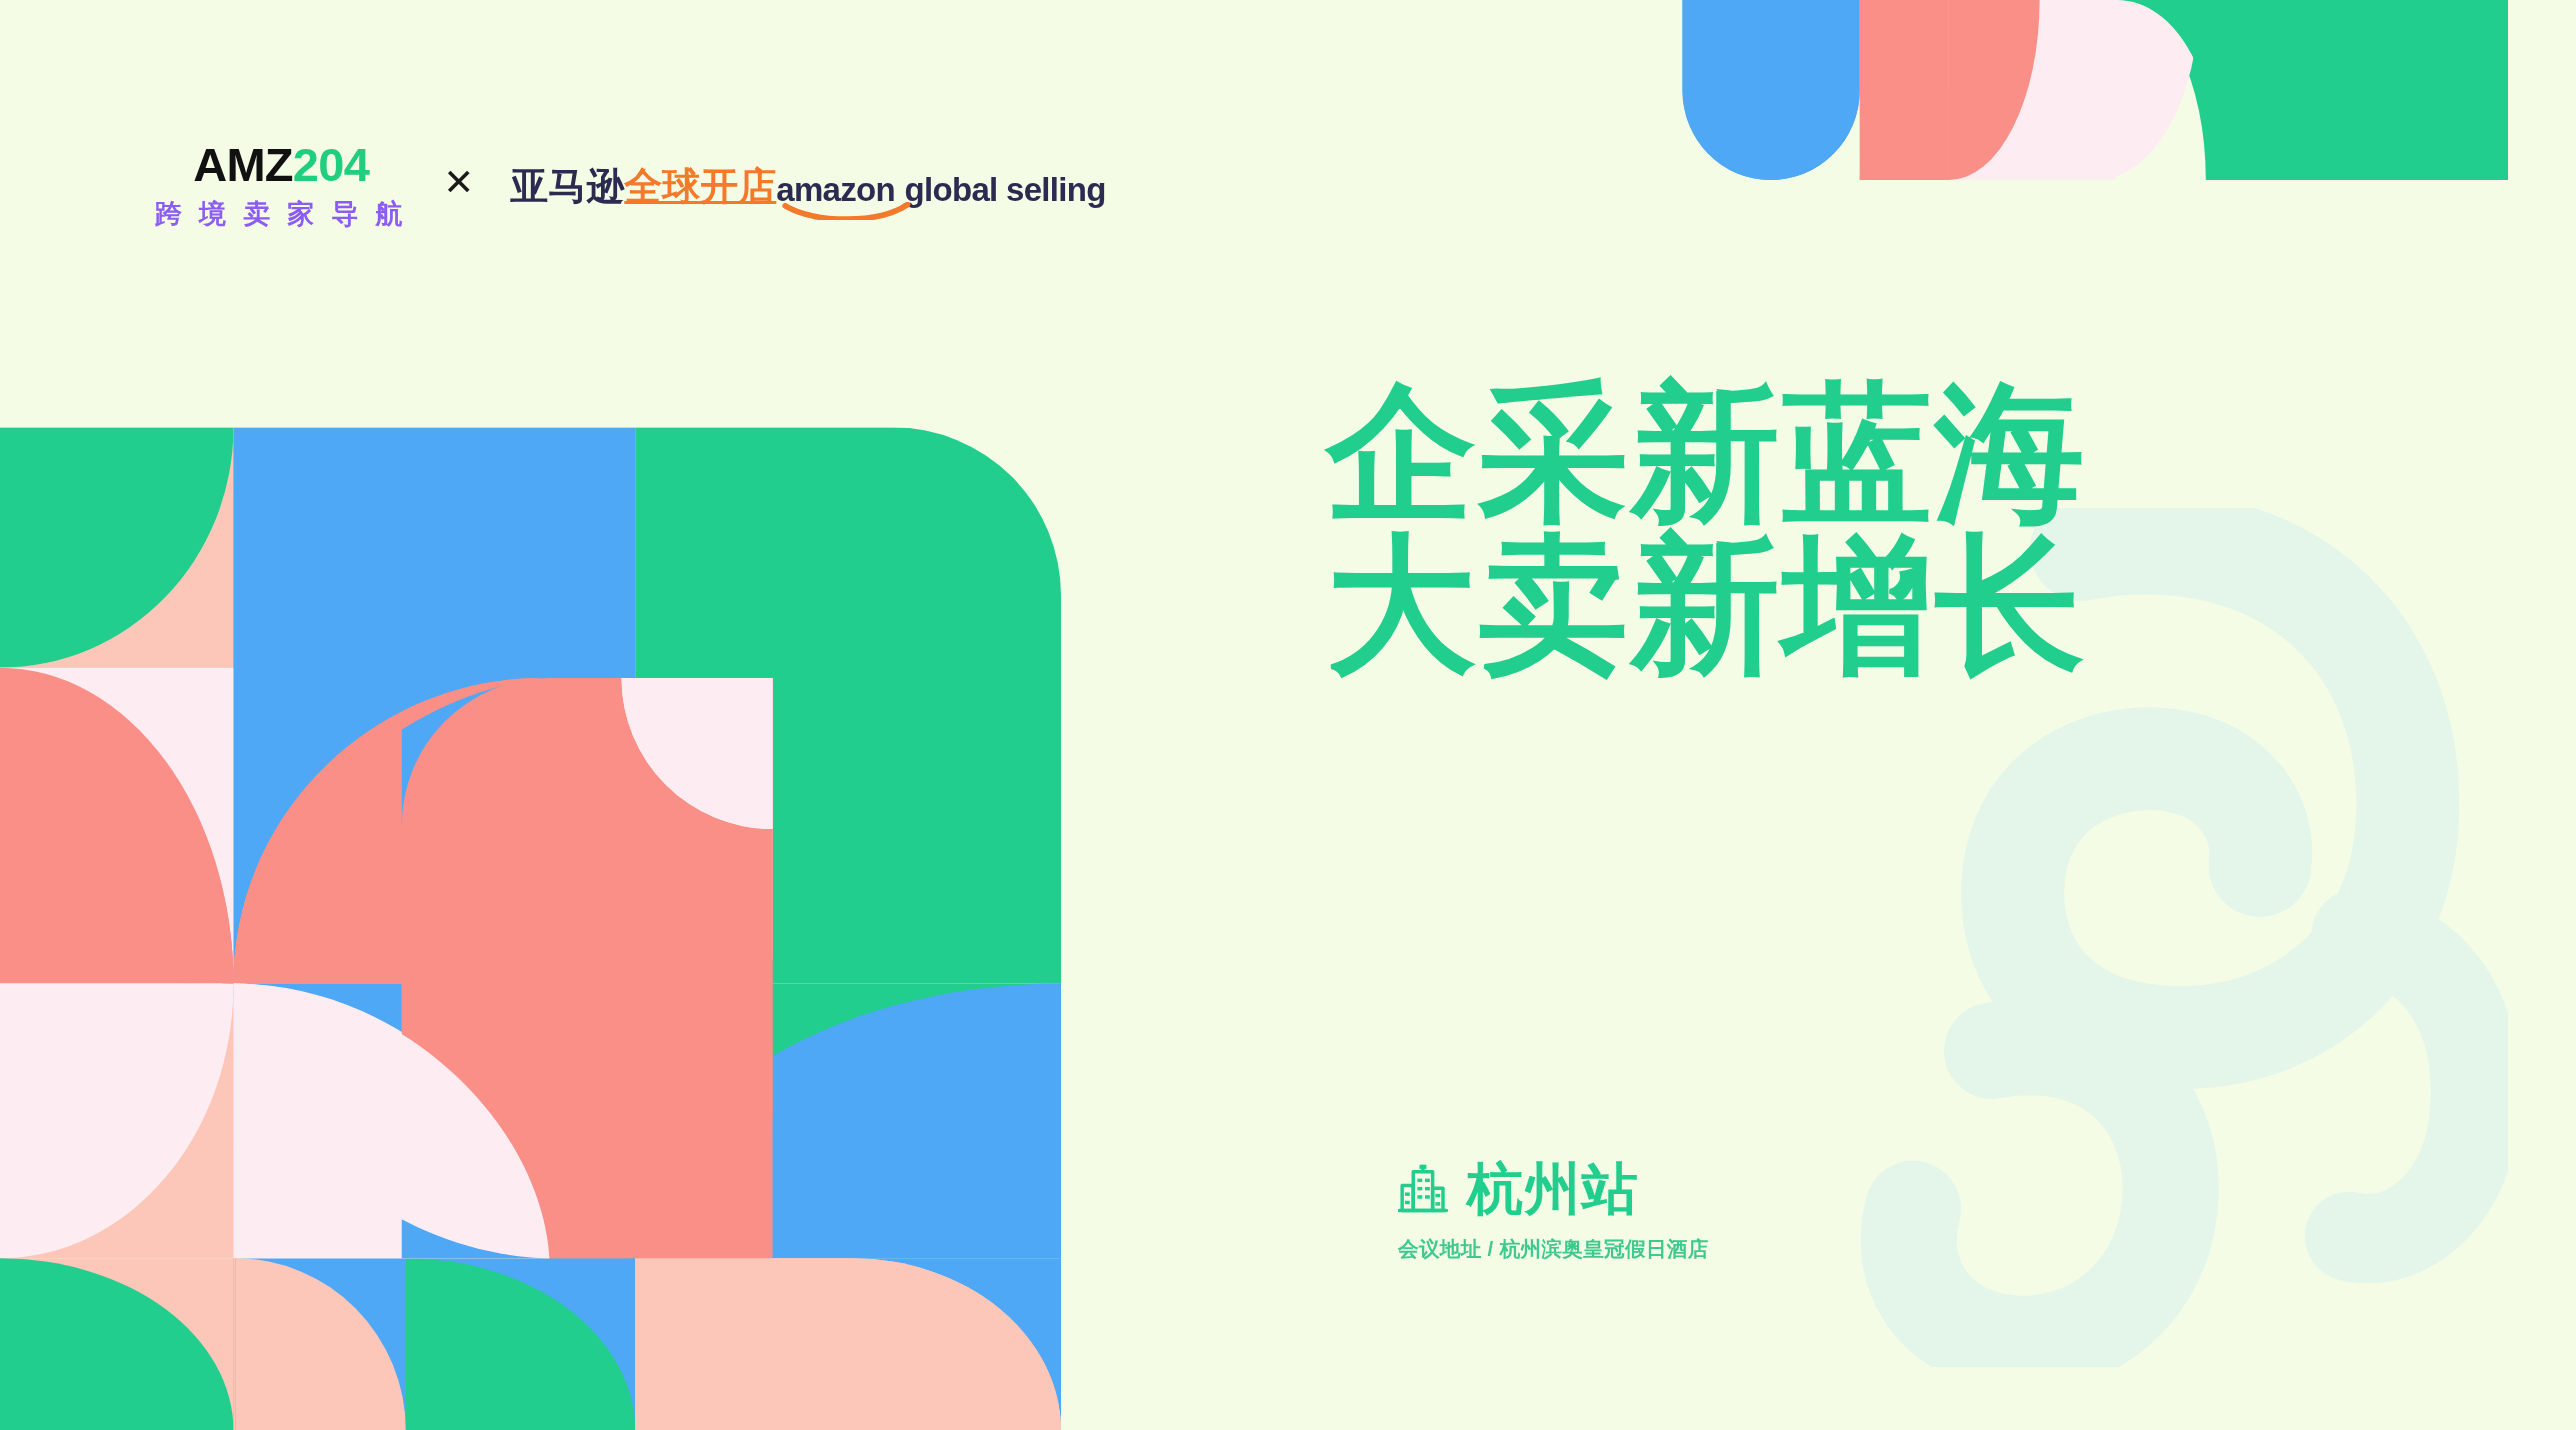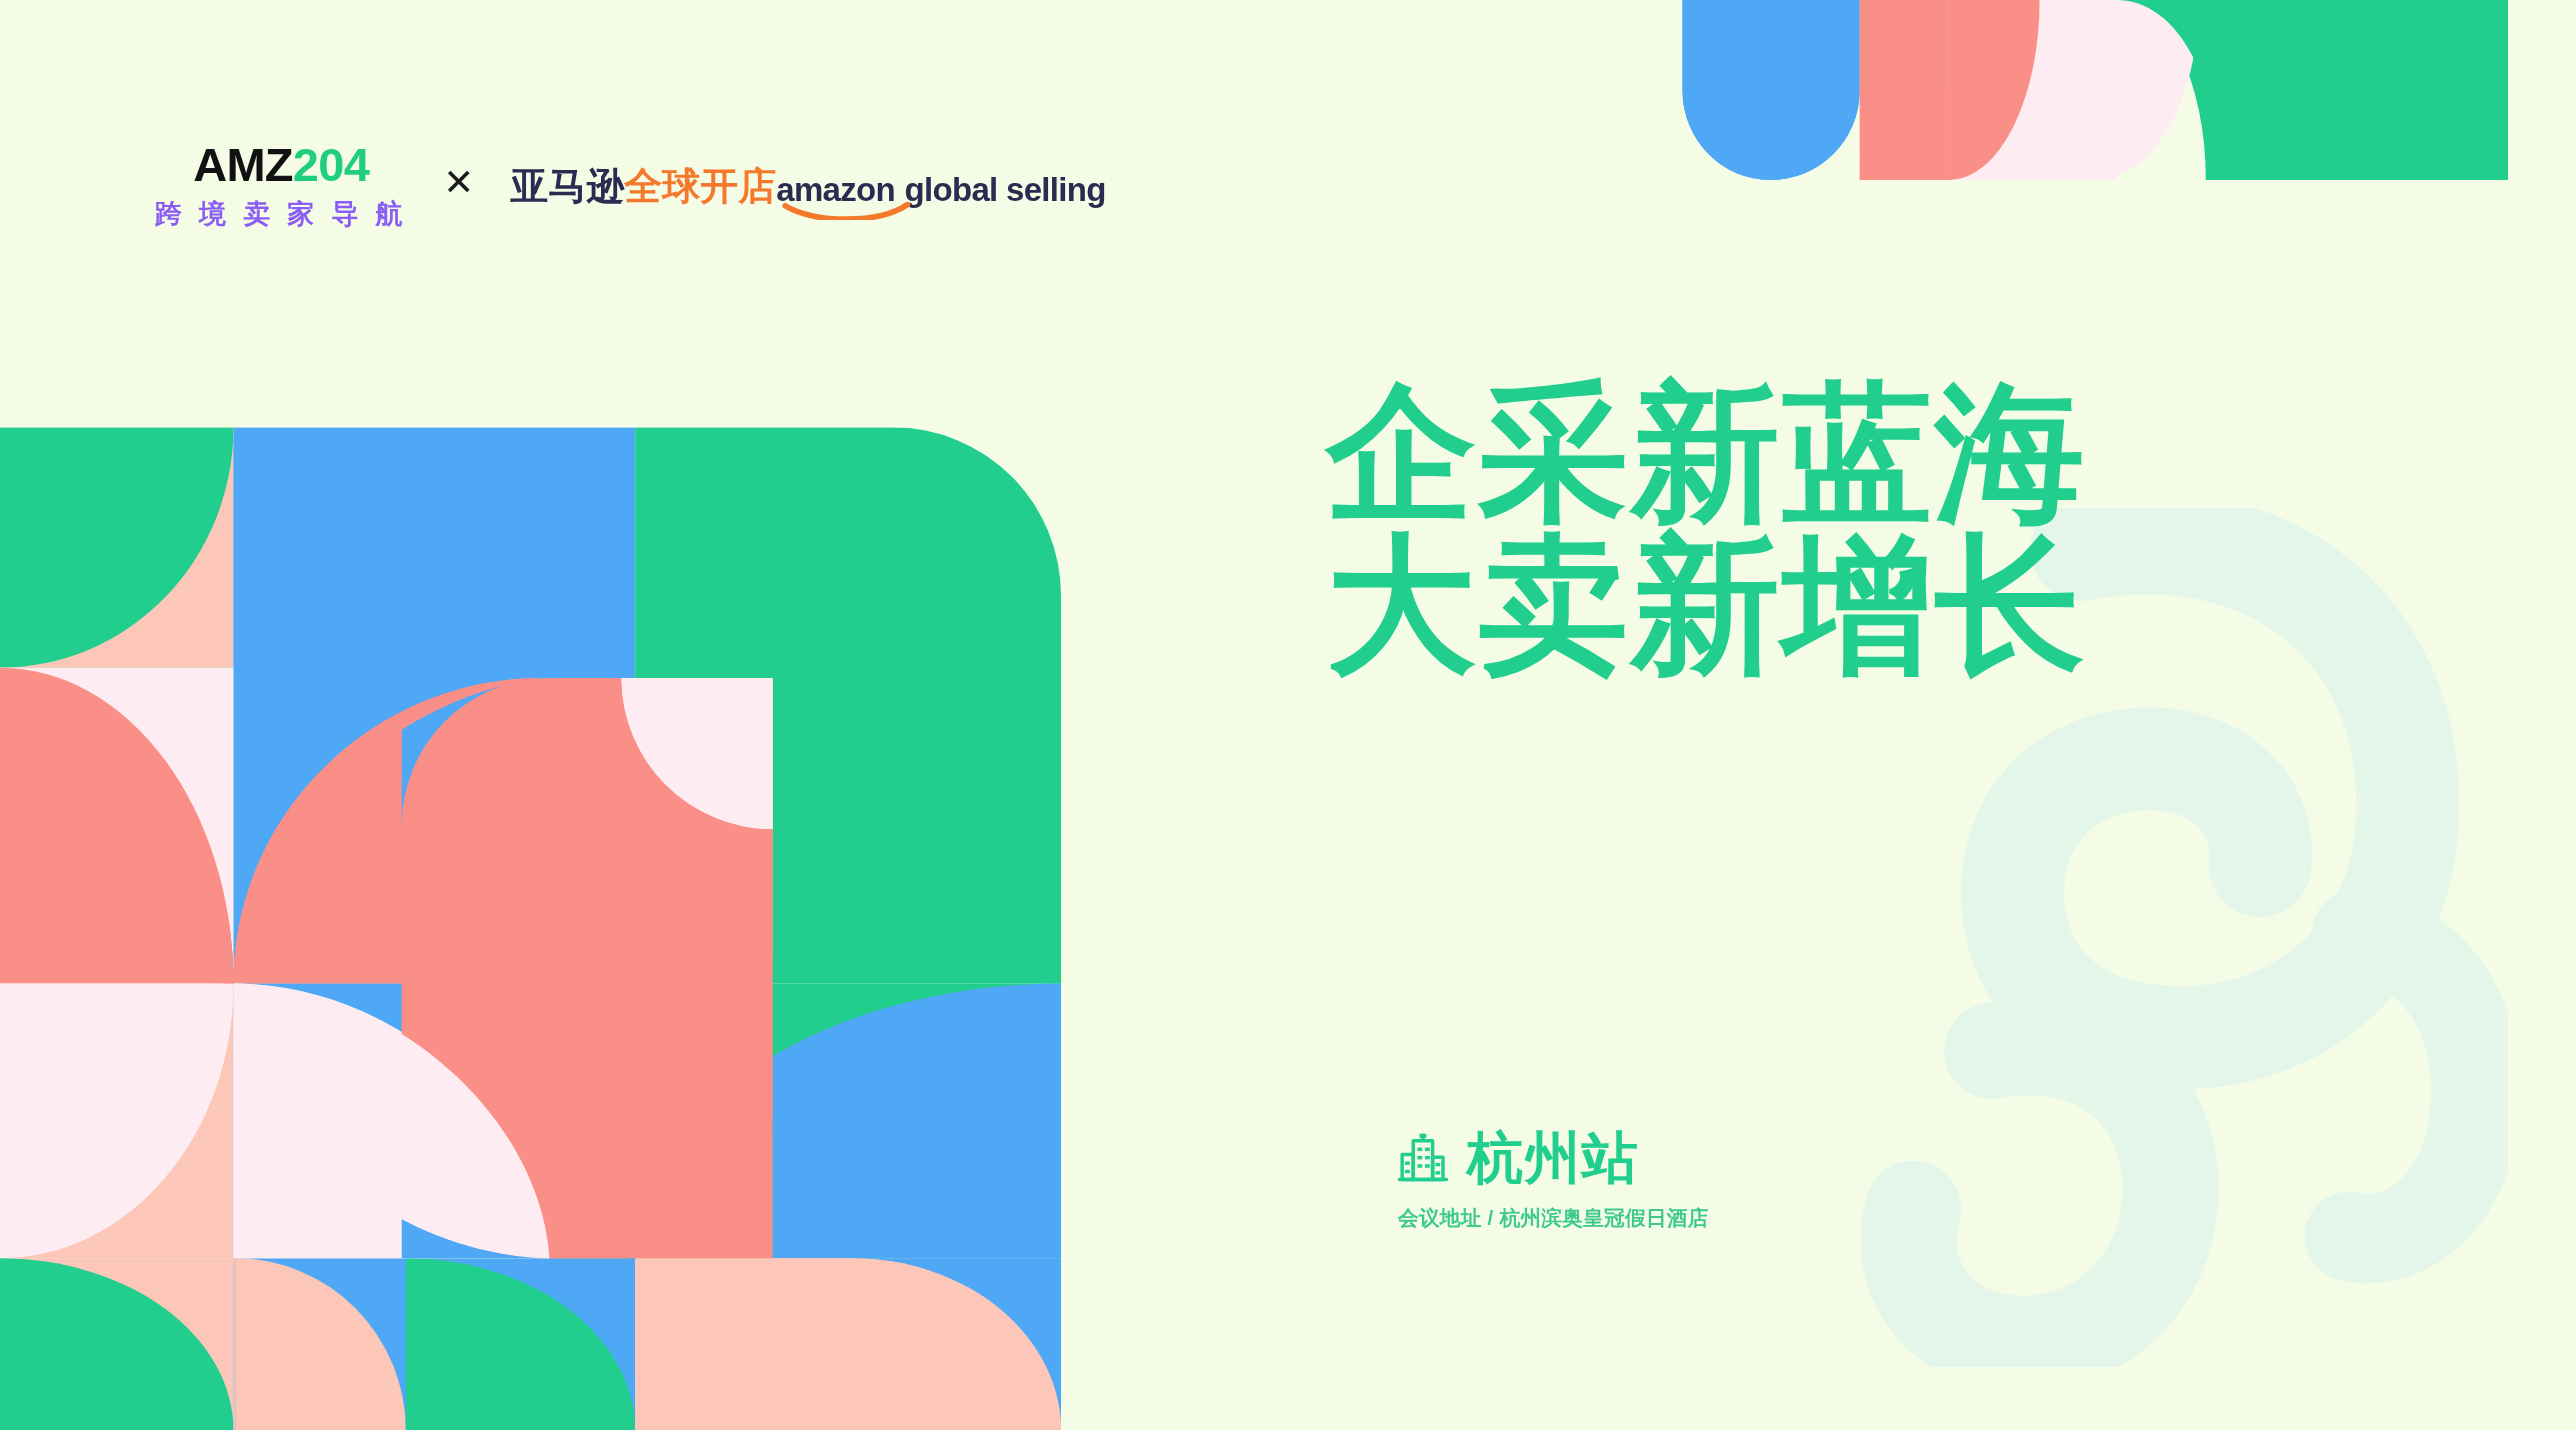--- a/index.html
+++ b/index.html
@@ -21,39 +21,39 @@
   .logobar{position:absolute;left:155px;top:141px;display:flex;align-items:center;gap:36px;}
   .amz-wrap{display:flex;flex-direction:column;align-items:center;}
   .amz-word{font-size:47px;font-weight:800;letter-spacing:-0.7px;line-height:1;display:flex;}
   .amz-black{color:#111111;}
   .amz-green{color:#21ce7e;}
   .amz-sub{font-size:27px;font-weight:700;color:#8b5cf6;letter-spacing:4.8px;margin-top:8.2px;}
   .xmark{font-size:37px;color:#1a1a1a;font-weight:300;line-height:1;transform:translateY(-4.1px);}
   .ags-wrap{display:flex;flex-direction:row;align-items:flex-start;}
   .ags-cn{font-size:38px;font-weight:800;line-height:1;letter-spacing:0px;display:flex;}
   .ags-navy{color:#2b2a50;}
-  .ags-orange{color:#f4792b;}
+  .ags-orange{color:#f4792b;text-decoration:underline;}
   .ags-en{display:flex;align-items:baseline;margin-top:5.5px;position:relative;}
   .ags-en span{font-size:33px;font-weight:700;color:#2b2a50;letter-spacing:-0.7px;line-height:1;}
   .smile{position:absolute;left:2.7px;bottom:-13.7px;width:136px;height:18px;}
 
   
   .content{position:absolute;left:1326px;top:374px;width:1168px;}
   .headline{
     font-size:150px;font-weight:900;color:#21ce8e;line-height:1.06;
     letter-spacing:2.1px;white-space:nowrap;font-family:"Liberation Sans","DejaVu Sans",sans-serif;
   }
   .headline2{margin-top:-6.9px;}
   .pill{
     display:inline-block;margin-top:37px;background:#fb9087;
     border-radius:686px;padding:15px 45px 18px 45px;
   }
   .pill-text{font-size:59px;font-weight:800;color:#ffffff;letter-spacing:1.4px;white-space:nowrap;line-height:1;}
 
-  .infobar{position:absolute;left:1398px;top:1130px;display:flex;align-items:flex-start;gap:144px;}
+  .infobar{position:absolute;left:1398px;top:1161px;display:flex;align-items:flex-start;gap:144px;}
   .infocol{display:flex;flex-direction:column;}
   .venue-row{display:flex;align-items:center;gap:15px;}
   .city{font-size:56px;font-weight:800;color:#21ce8e;line-height:1;letter-spacing:1.4px;}
   .meta{font-size:20.6px;font-weight:700;color:#3fc98f;margin-top:18px;letter-spacing:0.3px;white-space:nowrap;}
   .time-row{display:flex;align-items:center;gap:15px;}
   .time-label{display:flex;flex-direction:column;line-height:1.02;}
   .time-label span{font-size:30px;font-weight:800;color:#21ce8e;letter-spacing:0.7px;}
   .bigdate{font-size:71px;font-weight:800;color:#21ce8e;line-height:1;letter-spacing:-0.7px;}
 </style>
 </head>

